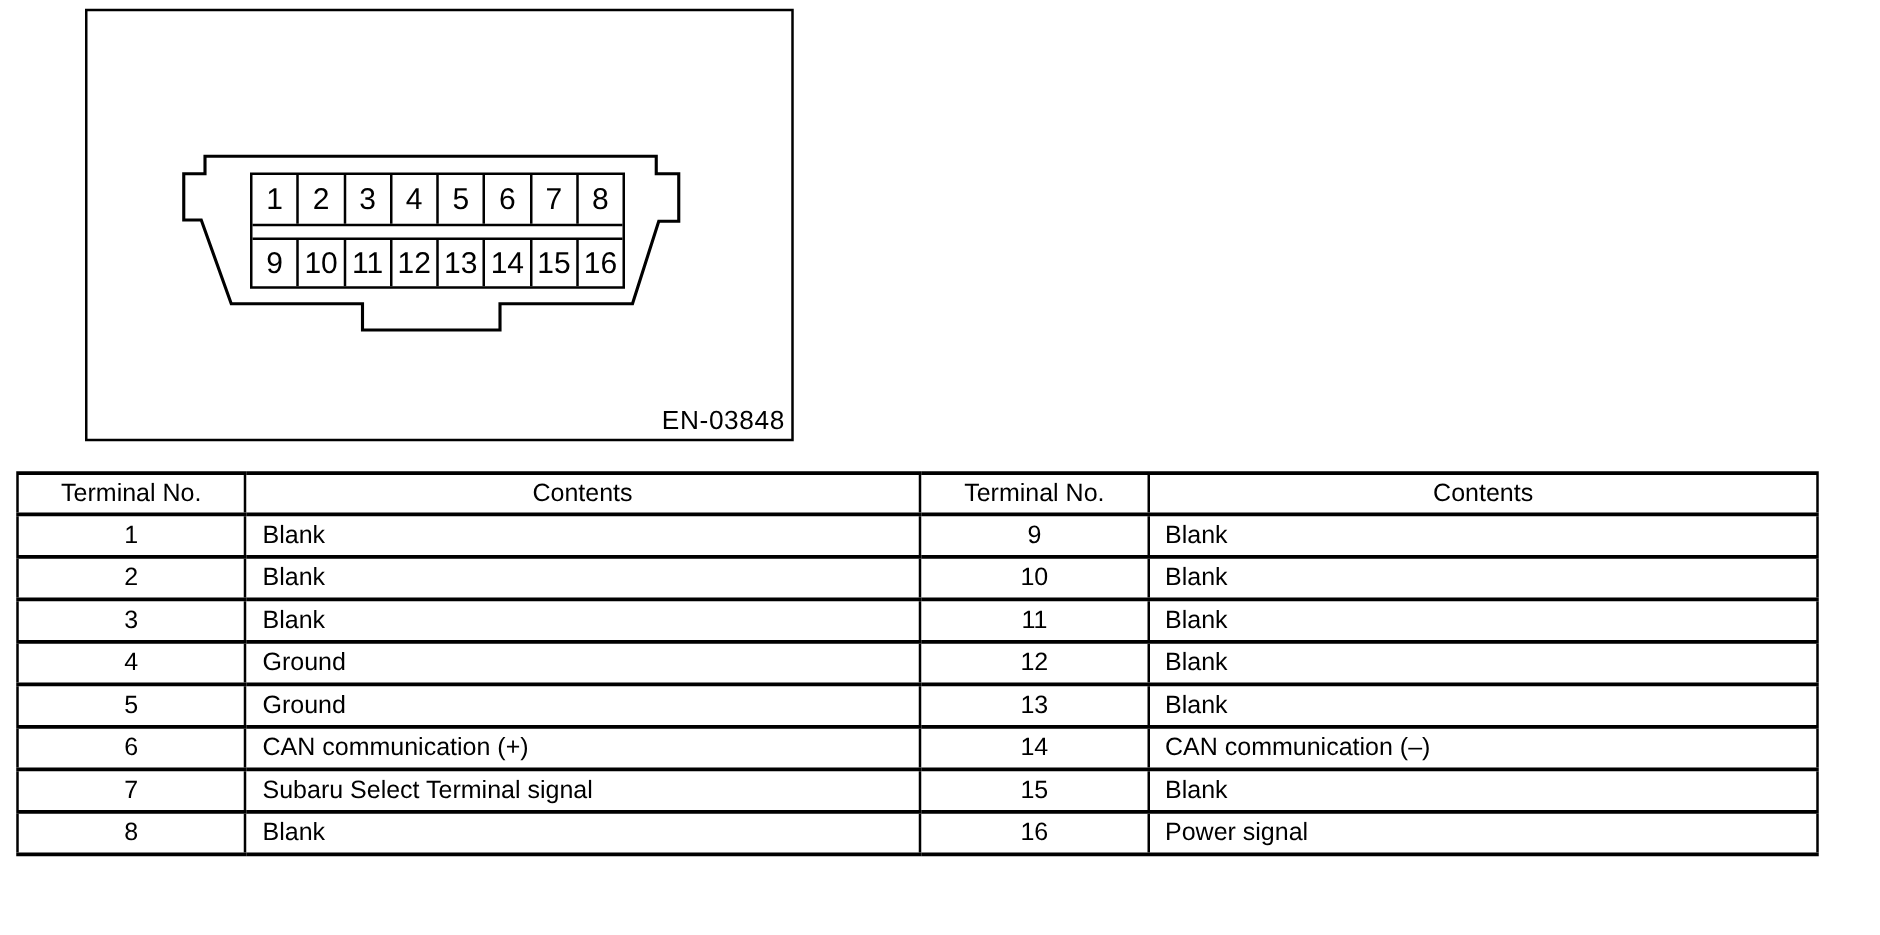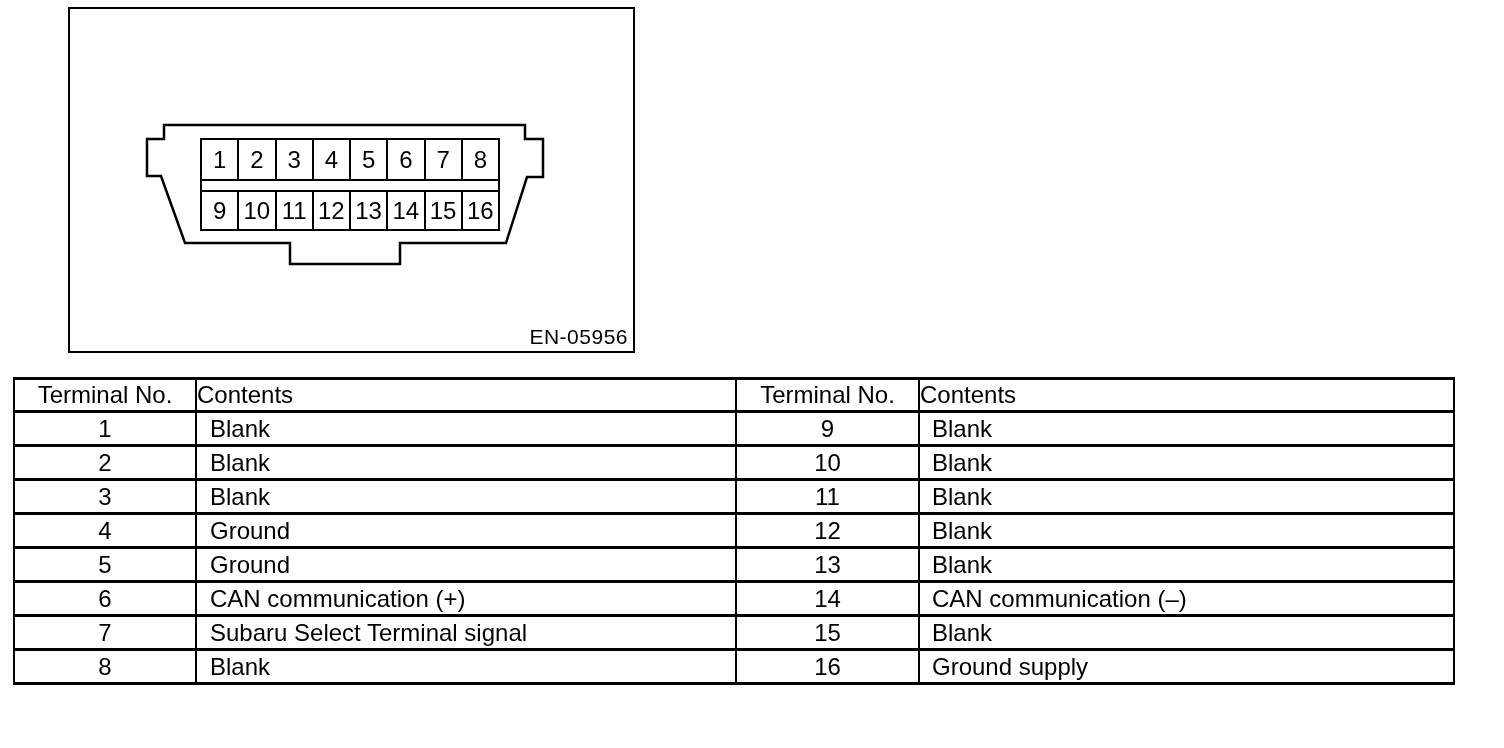--- a/index.html
+++ b/index.html
@@ -64,33 +64,33 @@
     width: 1440px;
     border-collapse: collapse;
     table-layout: fixed;
     background: #fff;
   }
   .terminal-table th, .terminal-table td {
     border-left: 2px solid #000;
     border-right: 2px solid #000;
     border-top: 3px solid #000;
     border-bottom: 3px solid #000;
-    font-size: 24px;
+    font-size: 20px;
     font-weight: normal;
     height: 34px;
     vertical-align: middle;
     white-space: nowrap;
     overflow: hidden;
   }
   .terminal-table th { height: 33px; }
   .col-term  { width: 182px; text-align: center; }
   .col-cont  { width: 540px; text-align: left; padding-left: 13px; }
   .col-term2 { width: 183px; text-align: center; }
   .col-cont2 { width: 535px; text-align: left; padding-left: 12px; }
-  th.col-cont, th.col-cont2 { padding-left: 0; }
+  th.col-cont, th.col-cont2 { text-align: center; padding-left: 0; }
 </style>
 </head>
 <body>
 
 <div class="figure-box">
 
   <svg class="outline-svg" viewBox="0 0 563 342">
     <polygon points="94,116 455,116 455,130 473,130 473,168 457,168 436,234 330,234 330,255 220,255 220,234 115,234 91,167 77,167 77,130 94,130" fill="none" stroke="#000000" stroke-width="2.5"></polygon>
   </svg>
 
@@ -111,21 +111,21 @@
       <div class="pin-cell">10</div>
       <div class="pin-cell">11</div>
       <div class="pin-cell">12</div>
       <div class="pin-cell">13</div>
       <div class="pin-cell">14</div>
       <div class="pin-cell">15</div>
       <div class="pin-cell">16</div>
     </div>
   </div>
 
-  <div class="figure-label">EN-05956</div>
+  <div class="figure-label">EN-03848</div>
 </div>
 
 <table class="terminal-table">
   <tbody>
       <tr>
     <th class="col-term">Terminal No.</th>
     <th class="col-cont">Contents</th>
     <th class="col-term2">Terminal No.</th>
     <th class="col-cont2">Contents</th>
   </tr>
@@ -168,16 +168,16 @@
   <tr>
     <td class="col-term">7</td>
     <td class="col-cont">Subaru Select Terminal signal</td>
     <td class="col-term2">15</td>
     <td class="col-cont2">Blank</td>
   </tr>
   <tr>
     <td class="col-term">8</td>
     <td class="col-cont">Blank</td>
     <td class="col-term2">16</td>
-    <td class="col-cont2">Ground supply</td>
+    <td class="col-cont2">Power signal</td>
   </tr>
 </tbody>
   </table>
 
 </body></html>

